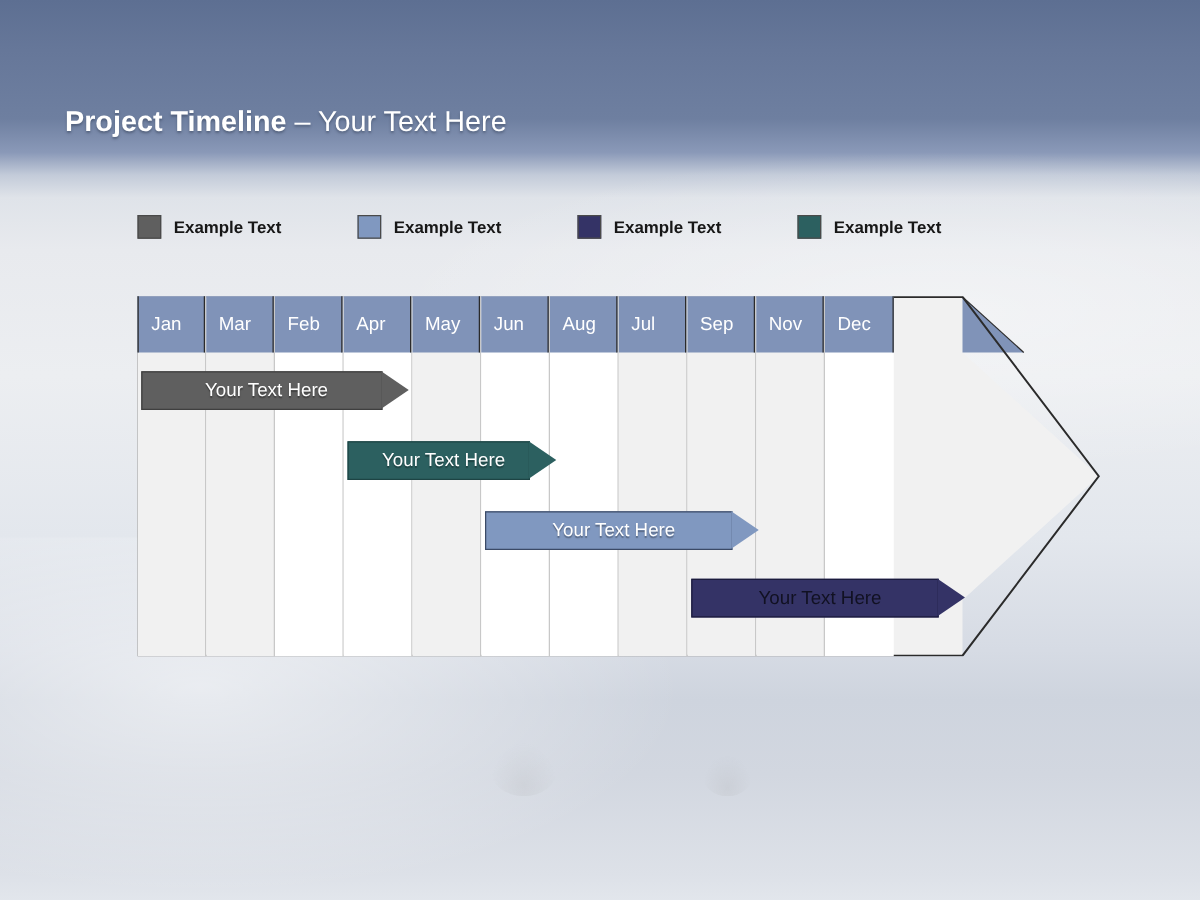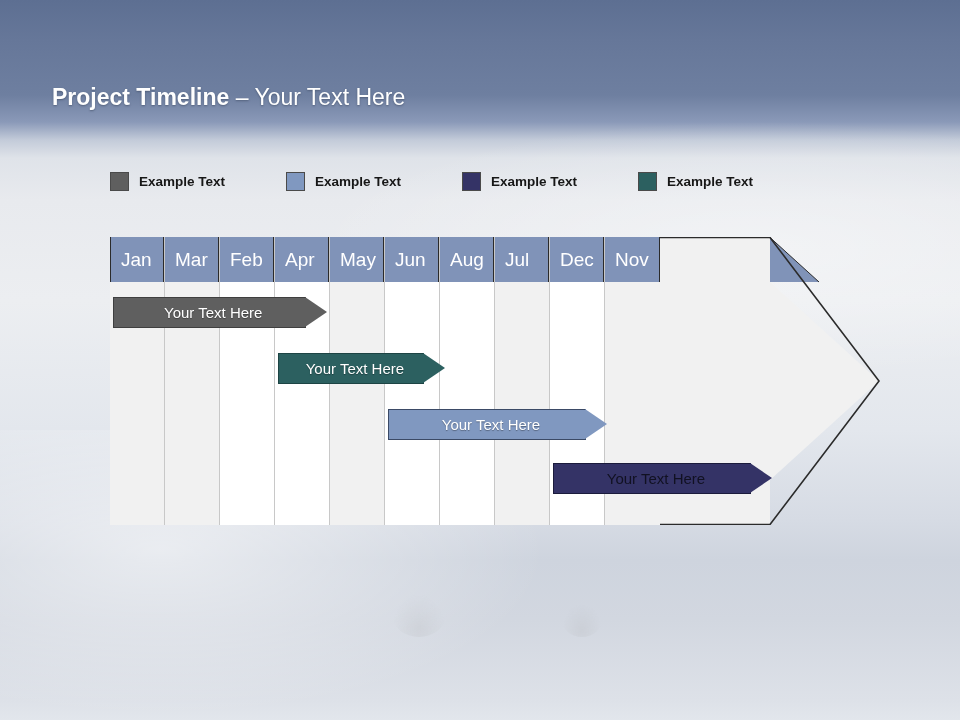--- a/index.html
+++ b/index.html
@@ -138,21 +138,21 @@
     top: 0;
     width: 100%;
     height: 45px;
     background: #8093b8;
     box-sizing: border-box;
     border-right: 1px solid #2b2b2b;
     display: flex;
     align-items: center;
     padding-left: 10px;
     color: #ffffff;
-    font-size: 19px;
+    font-size: 15px;
   }
   .col:first-child .col-head { border-left: 1px solid #2b2b2b; }
 
   
   .bar {
     position: absolute;
     height: 31px;
     display: flex;
     align-items: center;
     box-sizing: border-box;
@@ -263,25 +263,28 @@
         </div>
         <div class="col plain">
           <div class="col-head">Jun</div>
         </div>
         <div class="col plain">
           <div class="col-head">Aug</div>
         </div>
         <div class="col shade">
           <div class="col-head">Jul</div>
         </div>
+        <div class="col shade">
+          <div class="col-head">Sep</div>
+        </div>
+        <div class="col shade">
+          <div class="col-head">Nov</div>
+        </div>
         <div class="col plain">
           <div class="col-head">Dec</div>
-        </div>
-        <div class="col shade">
-          <div class="col-head">Nov</div>
         </div>
       </div>
 
     <div id="bars">
         <div class="bar" style="left: 3px; top: 60px; width: 214.5px;">
           <div class="bar-body" style="width: 192.5px; background: rgb(95, 95, 95); border: 1px solid rgb(63, 63, 63);"></div>
           <div class="bar-tip" style="left: 191.5px; border-left: 22px solid rgb(95, 95, 95);"></div>
           <div class="bar-label" style="color: rgb(255, 255, 255); text-shadow: rgba(0, 0, 0, 0.35) 0px 1px 1px;">Your  Text Here</div>
         </div>
         <div class="bar" style="left: 168px; top: 116px; width: 167.75px;">

